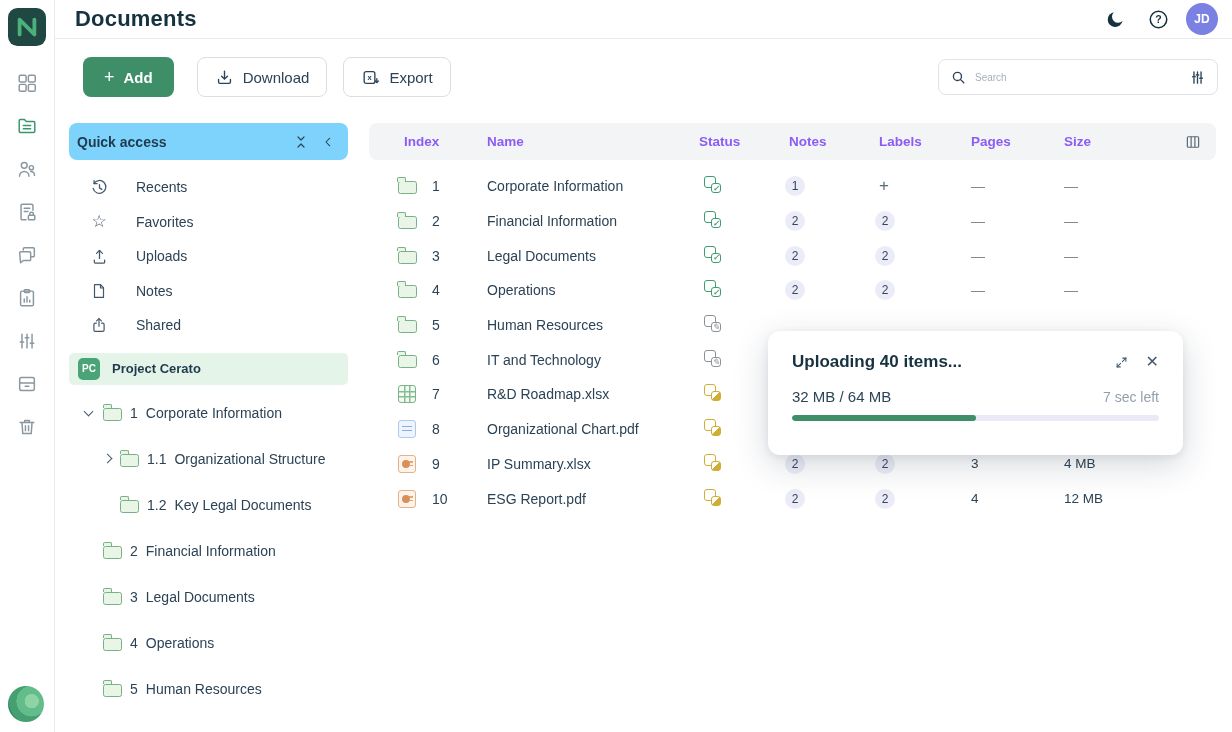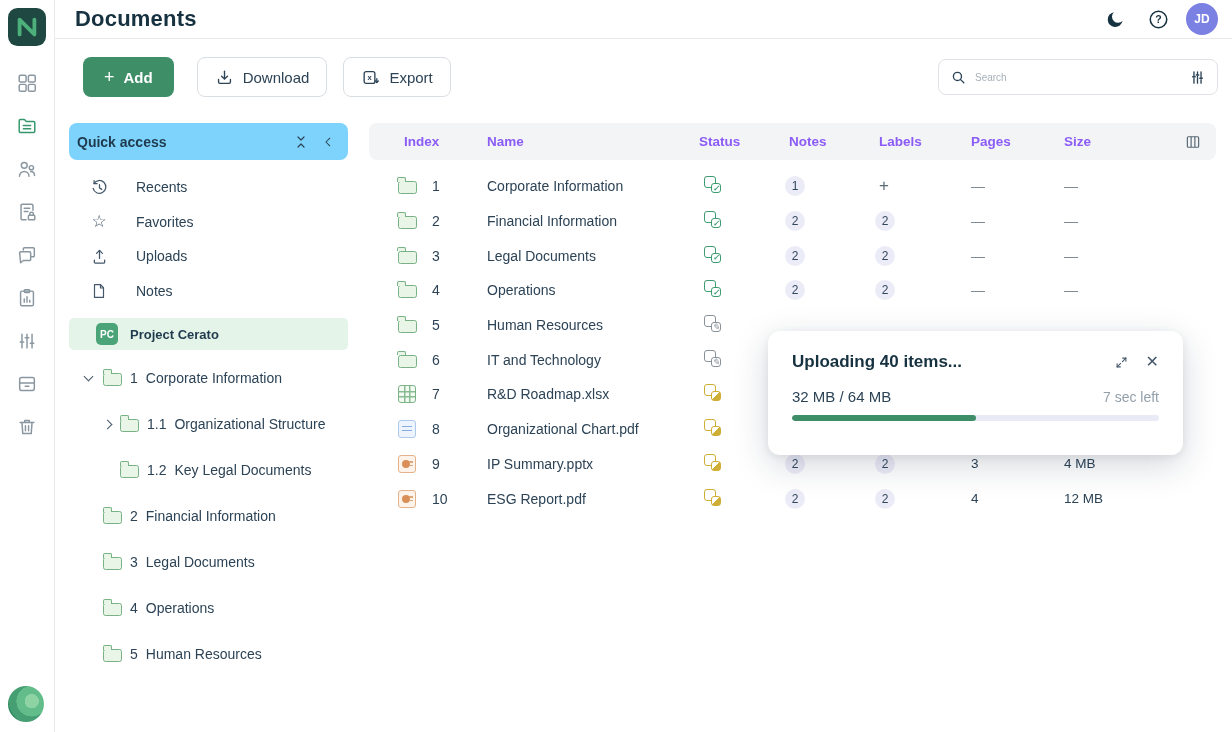--- a/index.html
+++ b/index.html
@@ -53,21 +53,21 @@
   .qa-title { font-size:14px; font-weight:700; color:#1f3a4d; }
   .qa-head-icons { margin-left:auto; display:flex; gap:12px; }
   .qa-head-icons svg { stroke:#2c4356; fill:none; stroke-width:1.8; stroke-linecap:round; stroke-linejoin:round; cursor:pointer; }
   .qa-list { margin-top:10px; }
   .qa-item { height:34.5px; display:flex; align-items:center; padding-left:20px; cursor:pointer; }
   .qa-item .qic { width:20px; height:20px; display:flex; align-items:center; justify-content:center; }
   .qa-item svg { stroke:#45586b; fill:none; stroke-width:1.6; stroke-linecap:round; stroke-linejoin:round; }
   .qa-item .star { font-size:17px; color:#45586b; line-height:1; }
   .qa-label { margin-left:27px; font-size:14px; color:#2c4356; }
   .project { margin-top:10px; height:32px; background:#e5f4e9; border-radius:5px;
-    display:flex; align-items:center; padding-left:27px; cursor:pointer; }
+    display:flex; align-items:center; padding-left:9px; cursor:pointer; }
   .pc-badge { width:22px; height:22px; border-radius:5px; background:#4aa477; color:#fff;
     font-size:10px; font-weight:700; display:flex; align-items:center; justify-content:center; }
   .project-name { margin-left:12px; font-size:13px; font-weight:700; color:#1f3a4d; }
 
   
   .tree { margin-top:5px; }
   .titem { height:46px; display:flex; align-items:center; cursor:pointer; }
   .titem.lvl0 { padding-left:16px; }
   .titem.lvl1 { padding-left:33px; }
   .chev { width:18px; flex:none; display:flex; align-items:center; }
@@ -319,20 +319,30 @@
         </div>
         <div class="qa-item">
           <span class="qic">
               <svg width="18" height="18" viewBox="0 0 24 24">
                 <path d="M6 3.5h8l4 4.2V20.5H6z"></path>
                 <path d="M14 3.5V8h4"></path>
               </svg>
             </span>
           <span class="qa-label">Notes</span>
         </div>
+        <div class="qa-item">
+          <span class="qic">
+              <svg width="18" height="18" viewBox="0 0 24 24">
+                <path d="M12 13.5V3.8"></path>
+                <path d="M8.8 6.6 12 3.4l3.2 3.2"></path>
+                <path d="M8.5 9.5H7A1.8 1.8 0 0 0 5.2 11.3v7.4A1.8 1.8 0 0 0 7 20.5h10a1.8 1.8 0 0 0 1.8-1.8v-7.4A1.8 1.8 0 0 0 17 9.5h-1.5"></path>
+              </svg>
+            </span>
+          <span class="qa-label">Shared</span>
+        </div>
       </div>
 
       <div class="project">
         <span class="pc-badge">PC</span>
         <span class="project-name">Project Cerato</span>
       </div>
 
       <div class="tree">
         <div class="titem lvl0">
           <span class="chev down"></span>
@@ -517,21 +527,21 @@
           <div class="dim"></div>
           <div></div>
         </div>
         <div class="tgrid trow">
           <div class="c-ix">
               <span class="fic">
                 <span class="presentation-ic"></span>
               </span>
               <span>9</span>
             </div>
-          <div class="c-name">IP Summary.pptx</div>
+          <div class="c-name">IP Summary.xlsx</div>
           <div class="c-st"><span class="stic in-review"><i class="st-front"></i></span></div>
           <div><span class="badge">2</span></div>
           <div><span class="badge">2</span></div>
           <div class="val">3</div>
           <div class="val">4 MB</div>
           <div></div>
         </div>
         <div class="tgrid trow">
           <div class="c-ix">
               <span class="fic">

